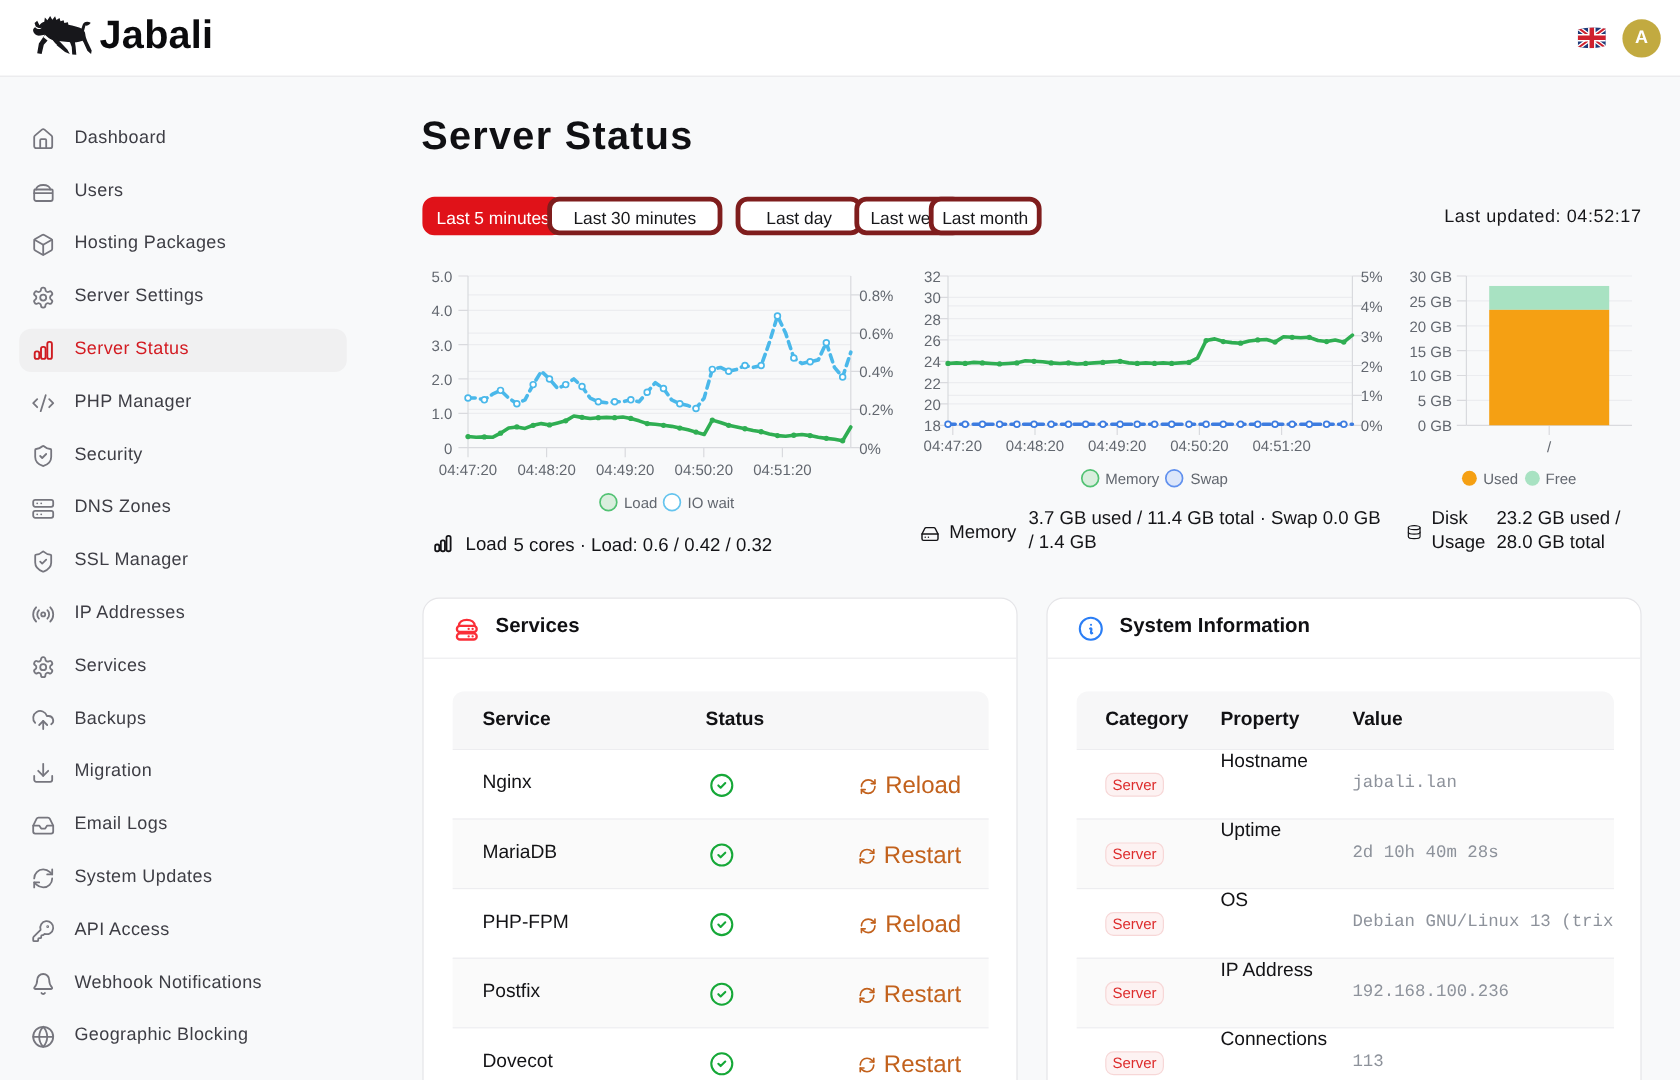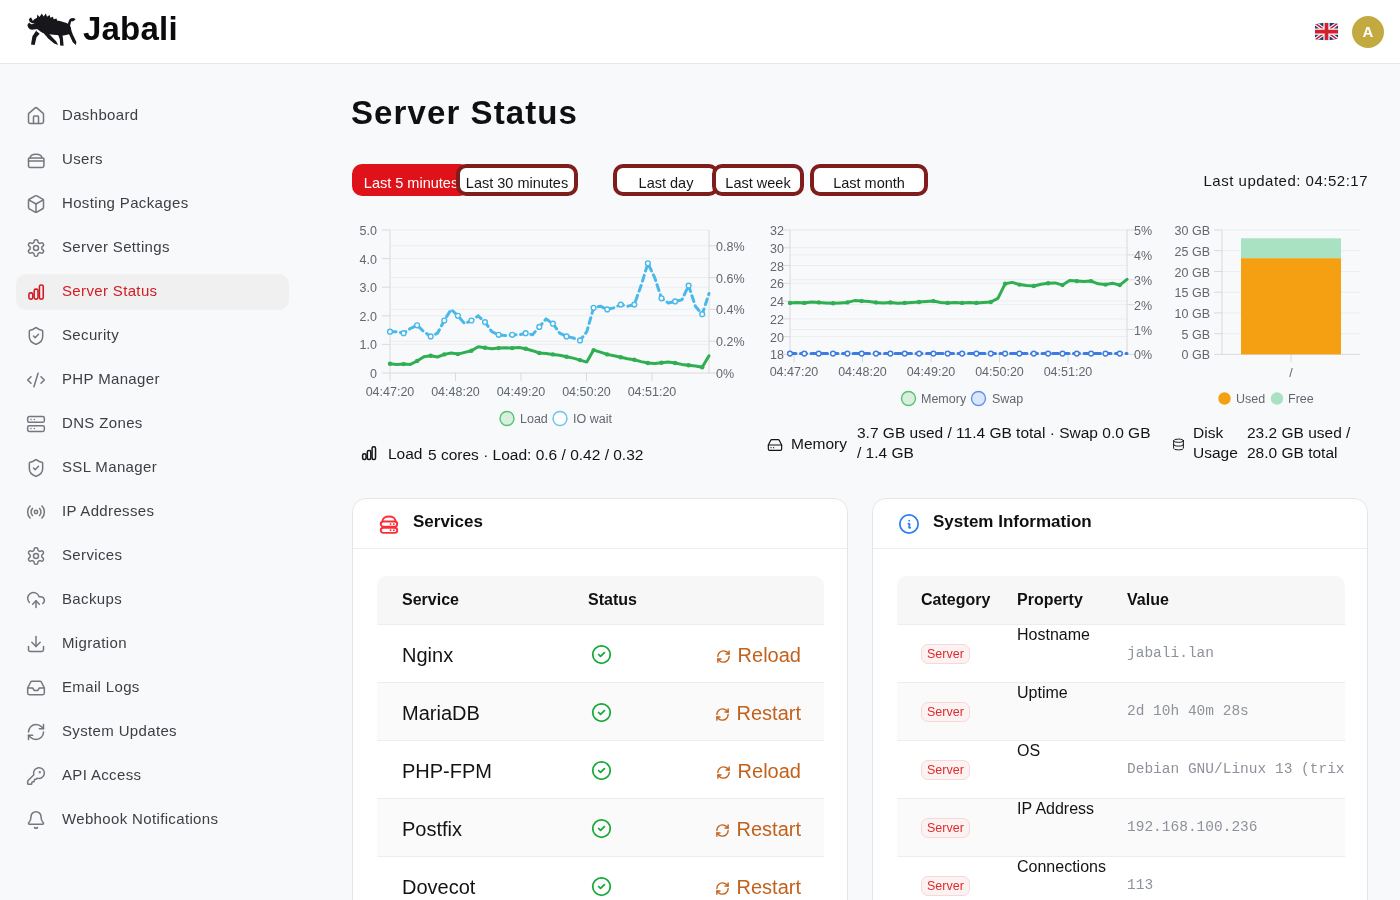--- a/index.html
+++ b/index.html
@@ -27,21 +27,21 @@
 .card { position:absolute; top:498px; width:496px; height:560px; background:#fff;
   border:1px solid #e5e5e8; border-radius:14px; }
 .card .chead { position:relative; height:50px; border-bottom:1px solid #ededef; }
 .card .chead svg { position:absolute; left:25px; top:14px; }
 .card .chead .t { position:absolute; left:60px; top:13px; font-size:17px; font-weight:bold; color:#101013; }
 .tbl { position:absolute; left:24px; top:77px; border-radius:10px; overflow:hidden; }
 .thead { height:48px; background:#f7f7f8; position:relative; }
 .thead span { position:absolute; top:15px; font-size:16px; font-weight:bold; color:#111114; }
 .trow { height:58px; position:relative; border-top:1px solid #ededf0; background:#fff; }
 .trow.alt { background:#fafafa; }
-.tname { position:absolute; left:25px; top:19px; font-size:20px; color:#131316; }
+.tname { position:absolute; left:25px; top:19px; font-size:16px; color:#131316; }
 .tact { position:absolute; right:23px; top:19px; font-size:20px; color:#c2611c;text-align:right; }
 .tact svg { vertical-align:-2px; margin-right:7px; }
 .badge { position:absolute; left:24px; top:19px; padding:1.5px 5px 2.5px; border:1px solid #f7d7d7;
   border-radius:7px; background:#fdf2f2; color:#dd2c2c; font-size:12.5px; }
 .prop { position:absolute; left:120px; top:1px; font-size:16px; color:#131316; }
 .mono { position:absolute; left:230px; top:20px; font-family:"Liberation Mono", monospace;
   font-size:14.5px; color:#8d929b; white-space:nowrap; }
 </style>
 </head>
 <body>
@@ -110,32 +110,32 @@
 <div class="ni act">
       <svg width="20" height="20" viewBox="0 0 24 24" fill="none" stroke="#cf1b21" stroke-width="1.9" stroke-linecap="round" stroke-linejoin="round">
         <rect x="3.5" y="13" width="4.6" height="7.5" rx="2"></rect>
         <rect x="9.8" y="8.5" width="4.6" height="12" rx="2"></rect>
         <rect x="16.1" y="3.5" width="4.6" height="17" rx="2"></rect>
       </svg>
       <span>Server Status</span>
     </div>
 <div class="ni">
       <svg width="20" height="20" viewBox="0 0 24 24" fill="none" stroke="#76767e" stroke-width="1.8" stroke-linecap="round" stroke-linejoin="round">
-        <path d="M20 13c0 5-3.5 7.5-7.66 8.95a1 1 0 0 1-.67-.01C7.5 20.5 4 18 4 13V6a1 1 0 0 1 1-1c2 0 4.5-1.2 6.24-2.72a1.17 1.17 0 0 1 1.52 0C14.51 3.81 17 5 19 5a1 1 0 0 1 1 1z"></path>
-        <path d="m9 12 2 2 4-4"></path>
-      </svg>
-      <span>Security</span>
-    </div>
-<div class="ni">
-      <svg width="20" height="20" viewBox="0 0 24 24" fill="none" stroke="#76767e" stroke-width="1.8" stroke-linecap="round" stroke-linejoin="round">
         <path d="m18 16 4-4-4-4"></path>
         <path d="m6 8-4 4 4 4"></path>
         <path d="m14.5 4-5 16"></path>
       </svg>
       <span>PHP Manager</span>
+    </div>
+<div class="ni">
+      <svg width="20" height="20" viewBox="0 0 24 24" fill="none" stroke="#76767e" stroke-width="1.8" stroke-linecap="round" stroke-linejoin="round">
+        <path d="M20 13c0 5-3.5 7.5-7.66 8.95a1 1 0 0 1-.67-.01C7.5 20.5 4 18 4 13V6a1 1 0 0 1 1-1c2 0 4.5-1.2 6.24-2.72a1.17 1.17 0 0 1 1.52 0C14.51 3.81 17 5 19 5a1 1 0 0 1 1 1z"></path>
+        <path d="m9 12 2 2 4-4"></path>
+      </svg>
+      <span>Security</span>
     </div>
 <div class="ni">
       <svg width="20" height="20" viewBox="0 0 24 24" fill="none" stroke="#76767e" stroke-width="1.8" stroke-linecap="round" stroke-linejoin="round">
         <rect x="2" y="3" width="20" height="7" rx="2"></rect>
         <rect x="2" y="14" width="20" height="7" rx="2"></rect>
         <path d="M6 6.5h.01"></path>
         <path d="M6 17.5h.01"></path>
         <path d="M10 6.5h.01"></path>
         <path d="M10 17.5h.01"></path>
       </svg>
@@ -204,28 +204,36 @@
       </svg>
       <span>API Access</span>
     </div>
 <div class="ni">
       <svg width="20" height="20" viewBox="0 0 24 24" fill="none" stroke="#76767e" stroke-width="1.8" stroke-linecap="round" stroke-linejoin="round">
         <path d="M10.268 21a2 2 0 0 0 3.464 0"></path>
         <path d="M3.262 15.326A1 1 0 0 0 4 17h16a1 1 0 0 0 .74-1.673C19.41 13.956 18 12.499 18 8A6 6 0 0 0 6 8c0 4.499-1.411 5.956-2.738 7.326"></path>
       </svg>
       <span>Webhook Notifications</span>
     </div>
+<div class="ni">
+      <svg width="20" height="20" viewBox="0 0 24 24" fill="none" stroke="#76767e" stroke-width="1.8" stroke-linecap="round" stroke-linejoin="round">
+        <circle cx="12" cy="12" r="10"></circle>
+        <path d="M12 2a14.5 14.5 0 0 0 0 20 14.5 14.5 0 0 0 0-20"></path>
+        <path d="M2 12h20"></path>
+      </svg>
+      <span>Geographic Blocking</span>
+    </div>
 </nav>
 
 <h1>Server Status</h1>
 <span class="btn act" style="left:352px;width:118px">Last 5 minutes</span>
-<span class="btn" style="left:456px;width:122px">Last 30 minutes</span>
+<span class="btn" style="left:456px;width:146px">Last 30 minutes</span>
 <span class="btn" style="left:613px;width:106px">Last day</span>
 <span class="btn" style="left:712px;width:92px">Last week</span>
-<span class="btn" style="left:810px;width:118px">Last month</span>
+<span class="btn" style="left:774px;width:94px">Last month</span>
 <div class="updated">Last updated: 04:52:17</div>
 
 <svg style="position:absolute;left:340px;top:218px" width="420" height="216" viewBox="340 218 420 216">
 <line x1="390.0" y1="344.4" x2="709.0" y2="344.4" stroke="#ecedf0" stroke-width="1"></line>
 <line x1="390.0" y1="315.8" x2="709.0" y2="315.8" stroke="#ecedf0" stroke-width="1"></line>
 <line x1="390.0" y1="287.2" x2="709.0" y2="287.2" stroke="#ecedf0" stroke-width="1"></line>
 <line x1="390.0" y1="258.6" x2="709.0" y2="258.6" stroke="#ecedf0" stroke-width="1"></line>
 <line x1="390.0" y1="230.0" x2="709.0" y2="230.0" stroke="#ecedf0" stroke-width="1"></line>
 <line x1="390.0" y1="341.2" x2="709.0" y2="341.2" stroke="#ecedf0" stroke-width="1"></line>
 <line x1="390.0" y1="309.4" x2="709.0" y2="309.4" stroke="#ecedf0" stroke-width="1"></line>

